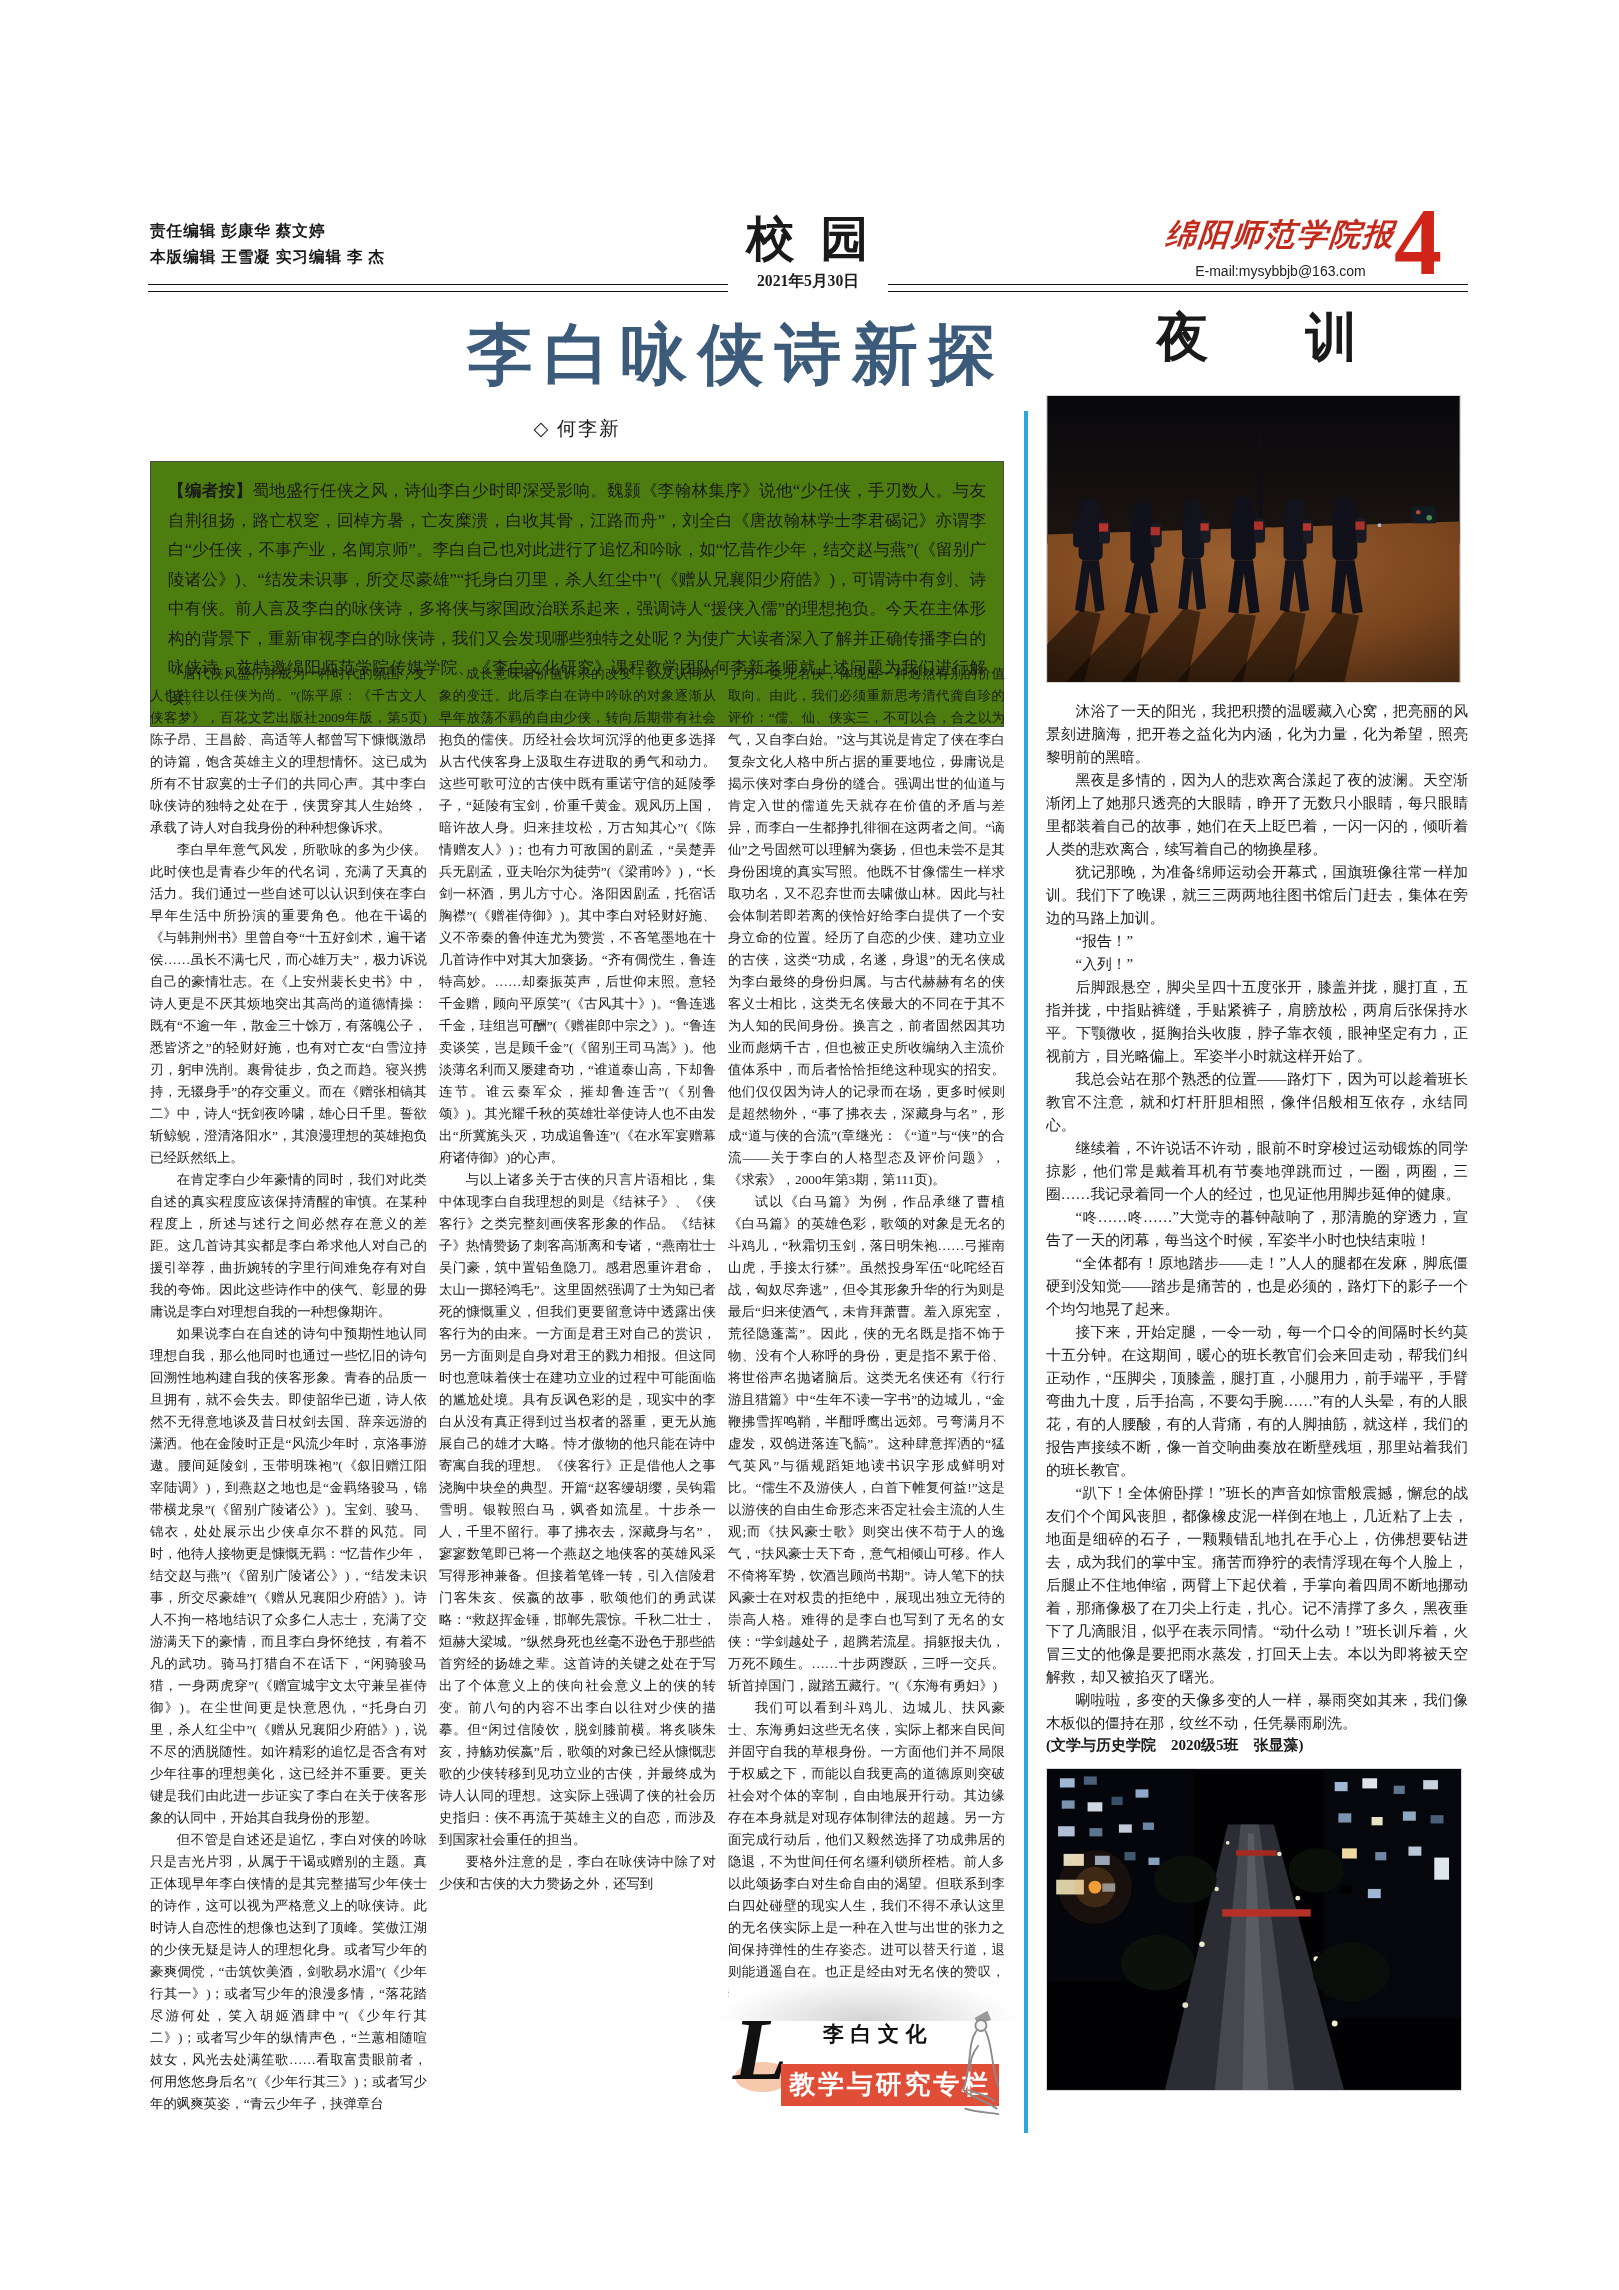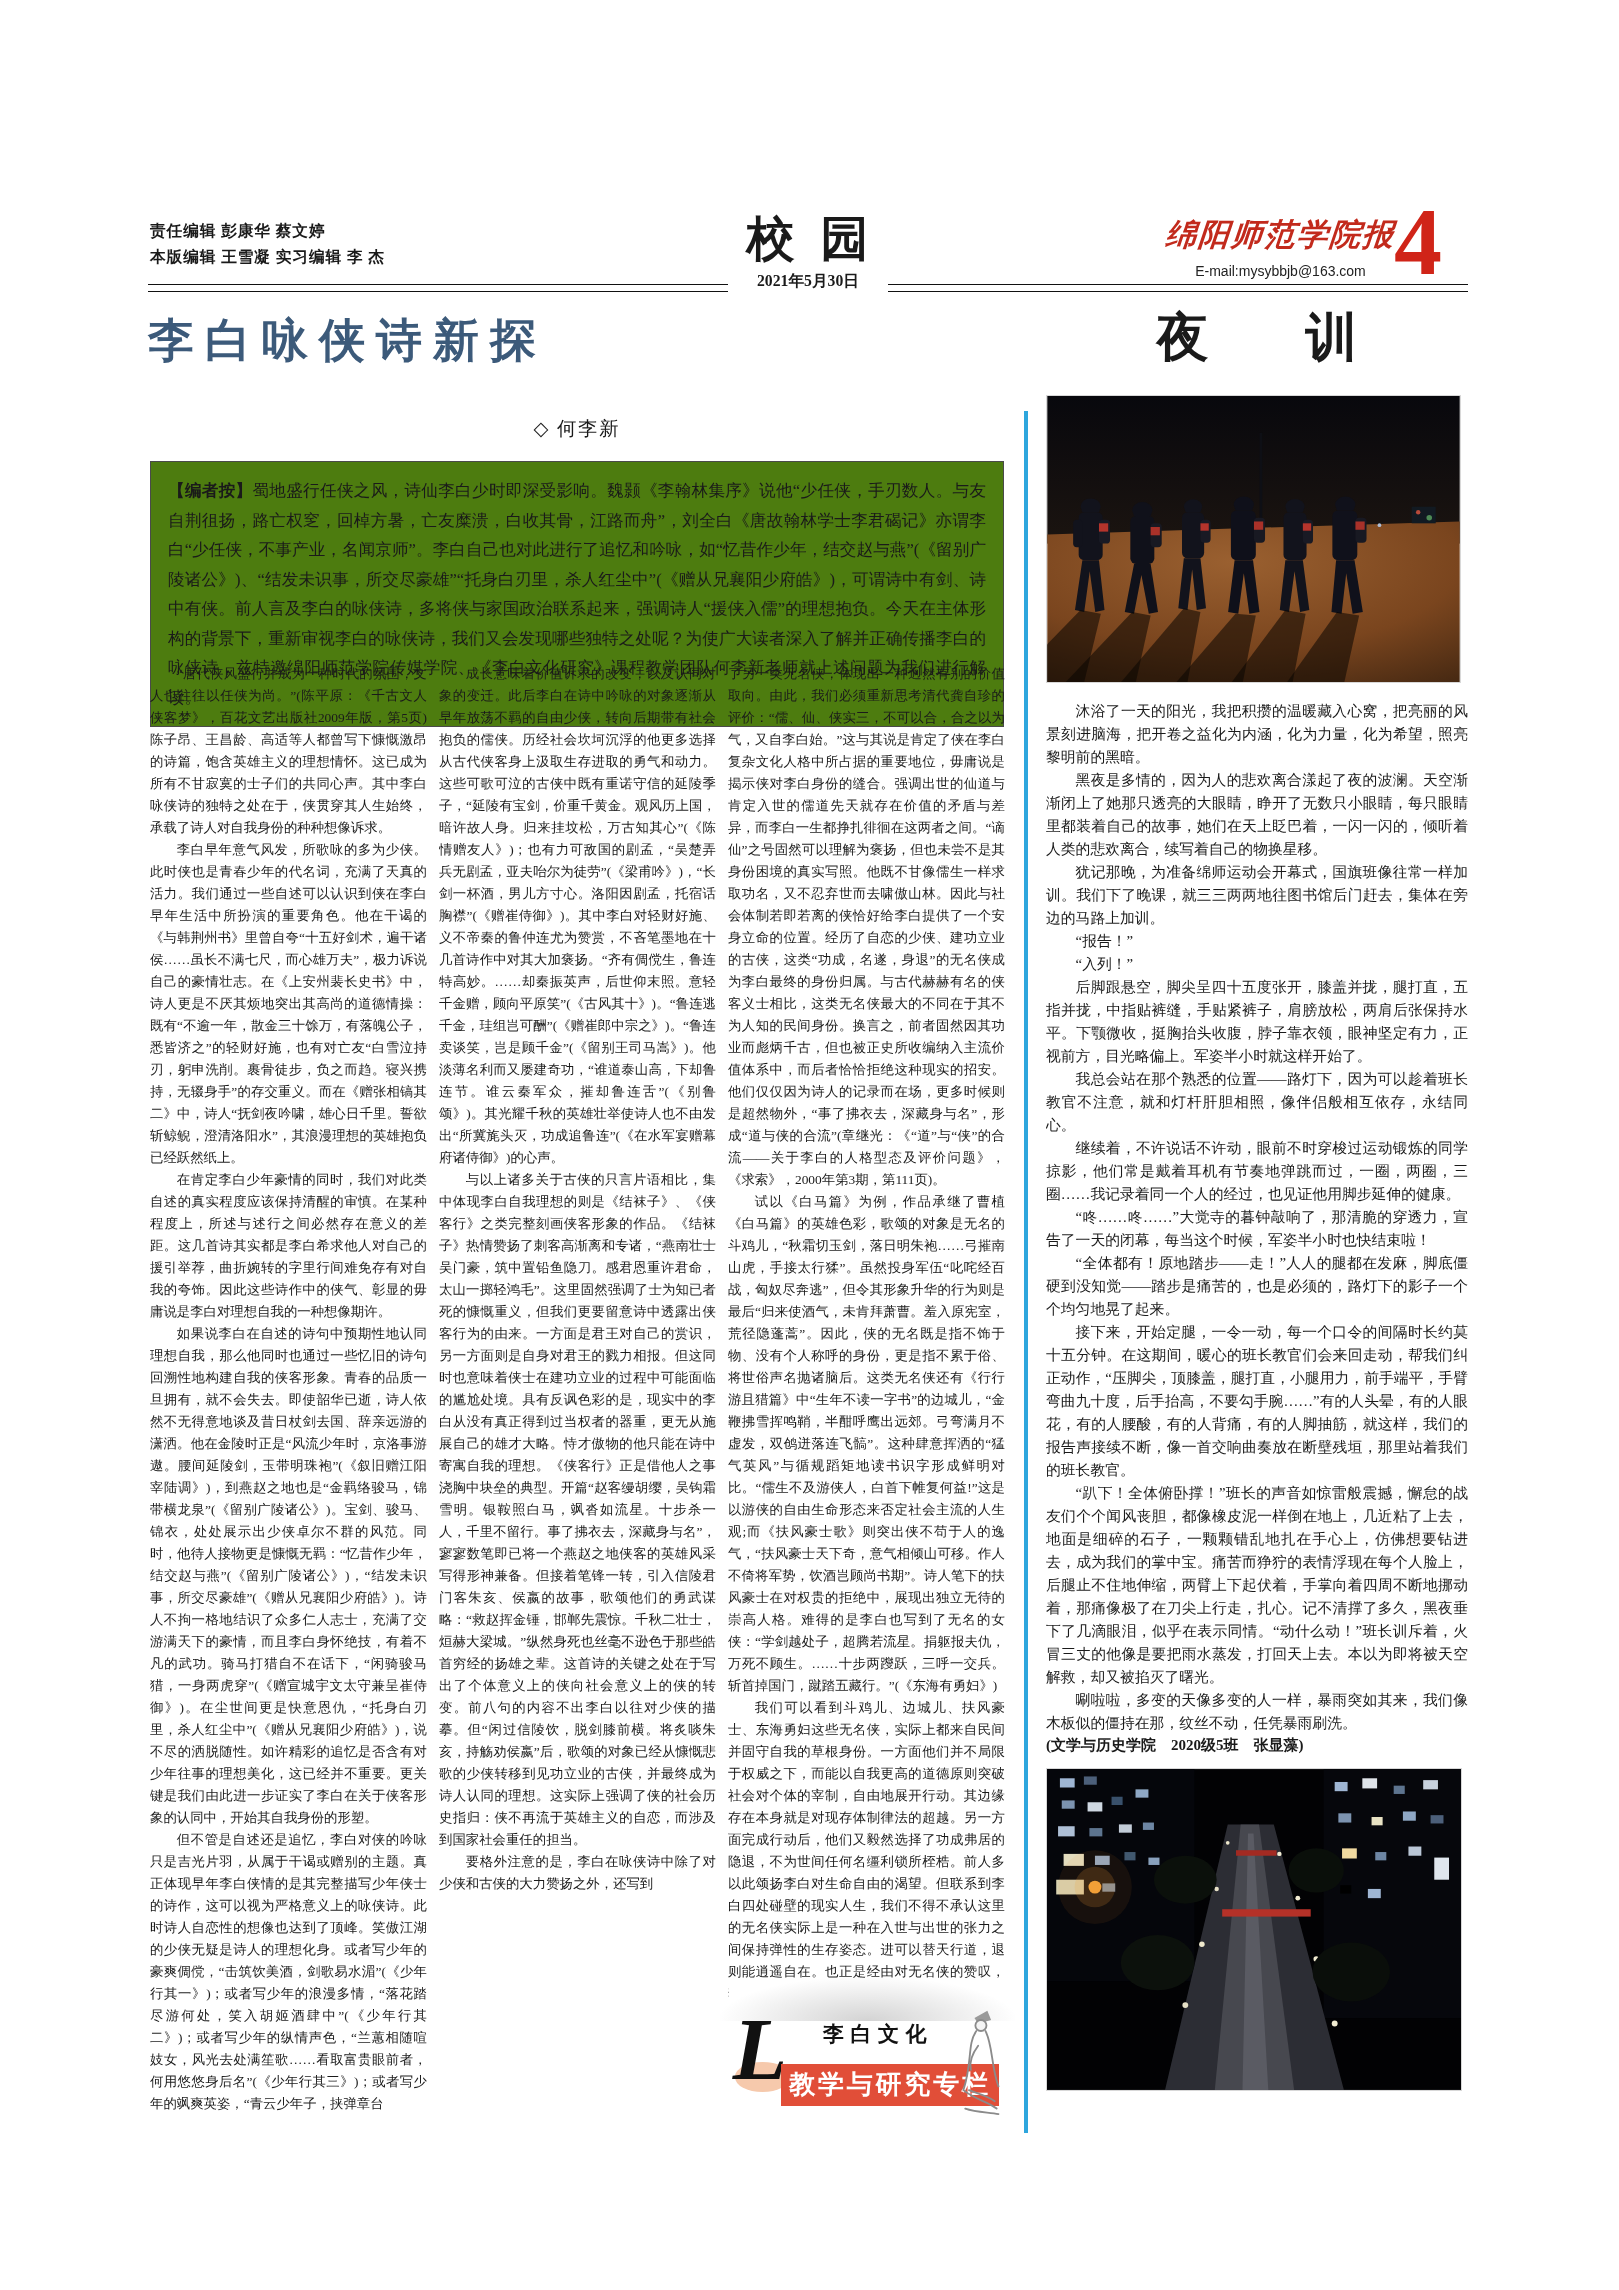--- a/index.html
+++ b/index.html
@@ -10,22 +10,22 @@
   .section-title{position:absolute;left:623px;top:207px;width:369px;text-align:center;
         font-size:48px;font-weight:bold;letter-spacing:26px;padding-left:26px;box-sizing:border-box;}
   .masthead-block{position:absolute;left:1165px;top:214px;width:231px;text-align:center;}
   .masthead{font-size:31px;font-weight:bold;font-style:italic;letter-spacing:1.8px;transform:skewX(-5deg);}
   .email{font-size:14px;margin-top:7.4px;font-family:"Liberation Sans","DejaVu Sans",sans-serif;color:#222;}
   .page-num{position:absolute;left:1394px;top:194px;font-size:96px;font-weight:bold;line-height:1;}
   .rule-row{position:absolute;left:148px;top:271px;width:1320px;display:flex;align-items:flex-end;gap:25px;}
   .rule{flex:1;height:6.5px;border-top:1.8px solid #111;border-bottom:1.8px solid #111;}
   .date{font-size:15.7px;font-weight:bold;white-space:nowrap;padding:0 3.7px;}
   
-  .main-title{position:absolute;left:148px;top:310px;width:858px;margin:0;text-align:left;
-        font-size:46px;font-weight:bold;letter-spacing:11px;}
+  .main-title{position:absolute;left:148px;top:310px;width:858px;margin:0;text-align:right;
+        font-size:66px;font-weight:bold;letter-spacing:11px;}
   .byline{position:absolute;left:148px;top:415px;width:858px;text-align:center;font-size:19.4px;letter-spacing:1.8px;}
   .editor-note{position:absolute;left:150px;top:461px;width:854px;box-sizing:border-box;
         border:0.9px solid #4a4a4a;background:#4d7c0f;padding:14px 17px;font-size:16.6px;line-height:29.5px;
         text-align:justify;}
   .editor-note .tag{font-weight:bold;}
   .cols{position:absolute;left:150px;top:663px;width:856px;height:1610px;display:flex;gap:12px;}
   .col{width:277px;height:100%;overflow:hidden;font-size:13.4px;line-height:22px;text-align:justify;}
   .col p{margin:0;text-indent:2em;}
   .col p.cont{text-indent:0;}
   

